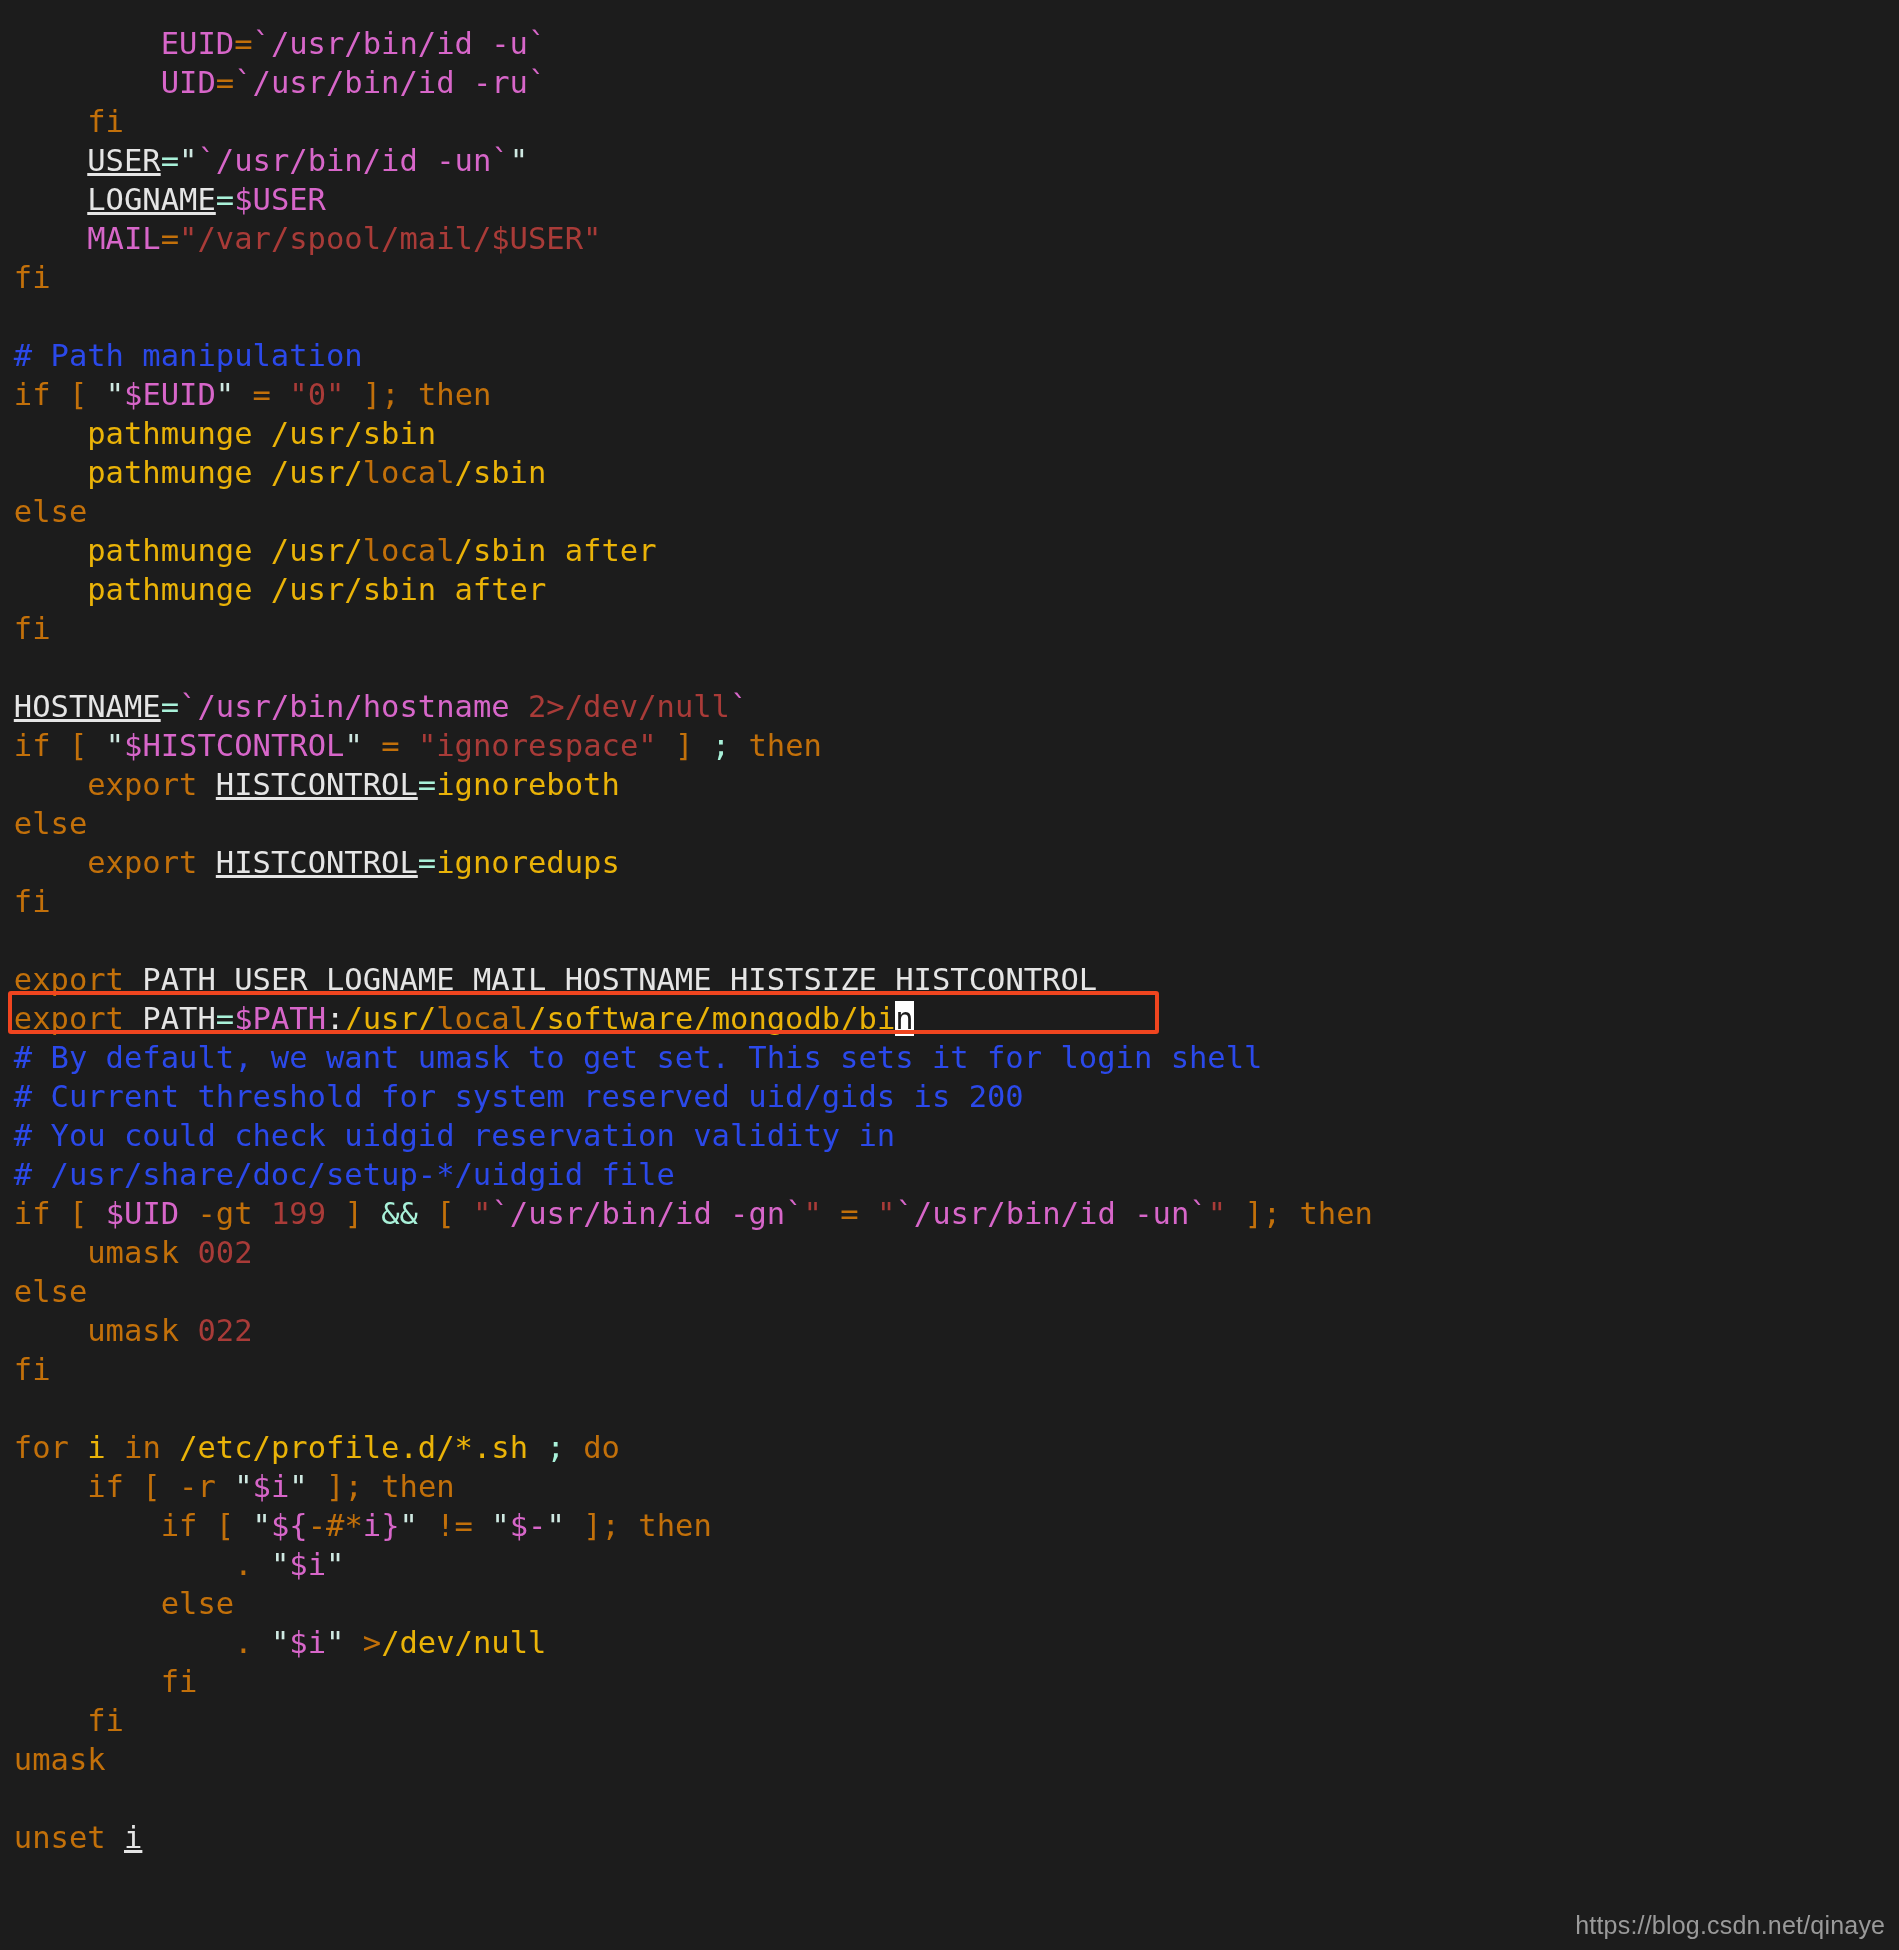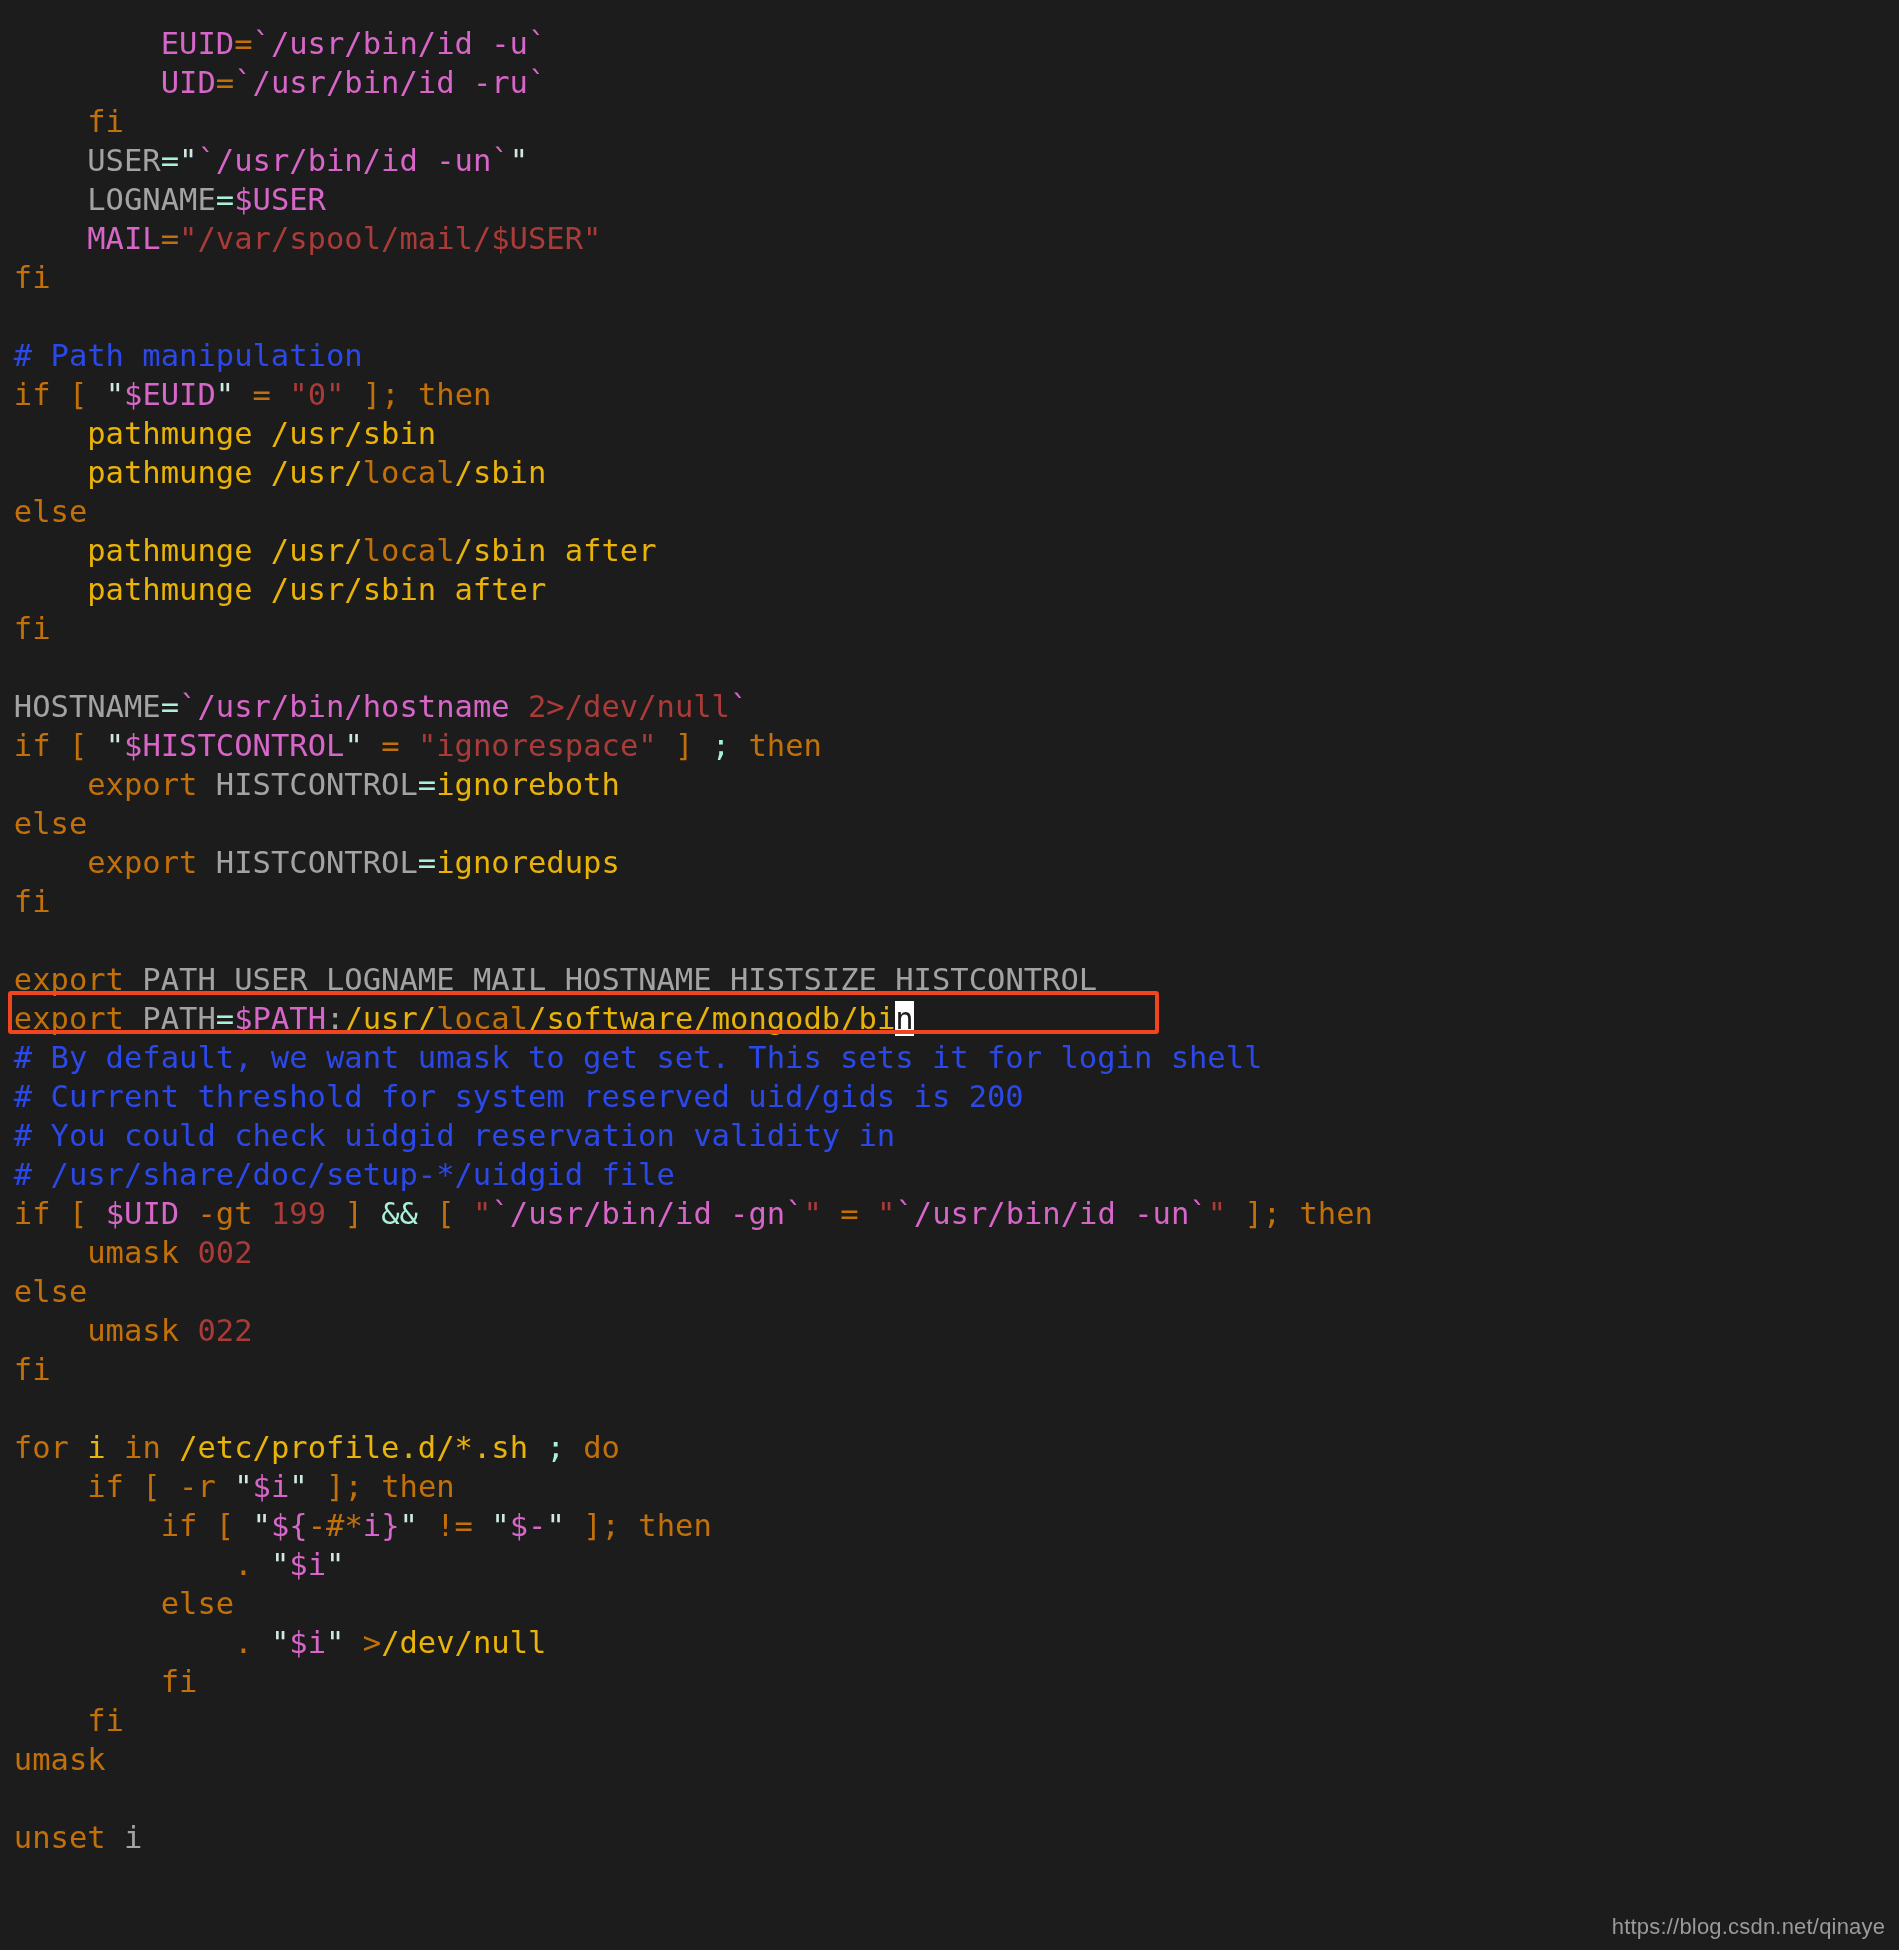--- a/index.html
+++ b/index.html
@@ -33,21 +33,21 @@
     white-space: pre;
     letter-spacing: 0px;
     position: relative;
   }
 
   
   .kw   { color: #c2700a; }          
   .cmt  { color: #2b49ea; text-align: center; }          
   .str  { color: #eab308; }          
   .var  { color: #d766c9; }          
-  .asgn { color: #a3a3a3; }          
+  .asgn { color: #e5e5e5; text-decoration: underline; }          
   .num  { color: #a93b38; }          
   .op   { color: #a9f1d9; }          
   .dq   { color: #cfe9e2; }          
   .red  { color: #a93b38; }
 
   
   .caret {
     background: #ffffff;
     color: #1c1c1c;
   }
@@ -63,21 +63,21 @@
     border-radius: 3px;
     box-sizing: border-box;
     pointer-events: none;
   }
 
   #watermark {
     position: absolute;
     right: 13.8px;
     bottom: 9.9px;
     font-family: "Liberation Sans", sans-serif;
-    font-size: 22px;
+    font-size: 25px;
     color: #9a9a9a;
     letter-spacing: 0.2px;
   }
 </style>
 </head>
 <body>
 
 <div id="editor">
 
   <div class="line"><span class="str">        </span><span class="var">EUID</span><span class="kw">=</span><span class="var">`/usr/bin/id -u`</span></div>

